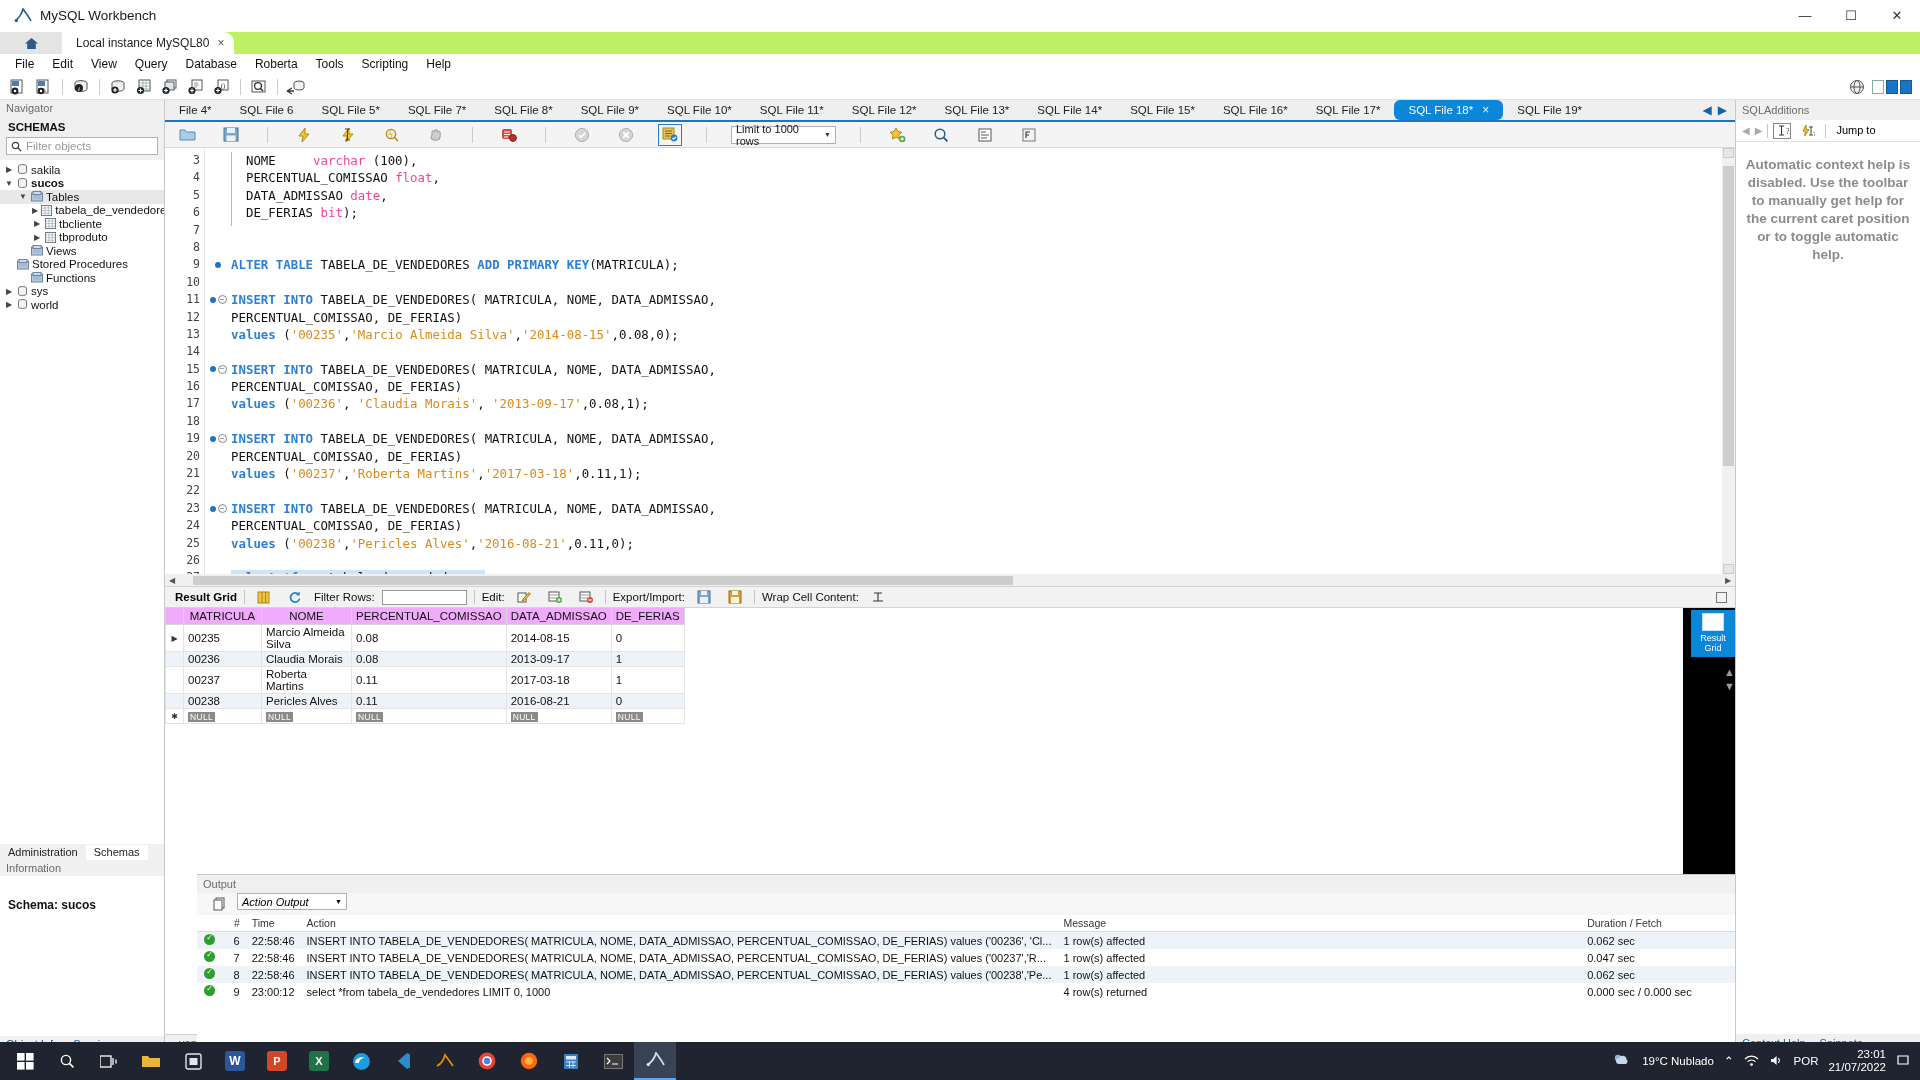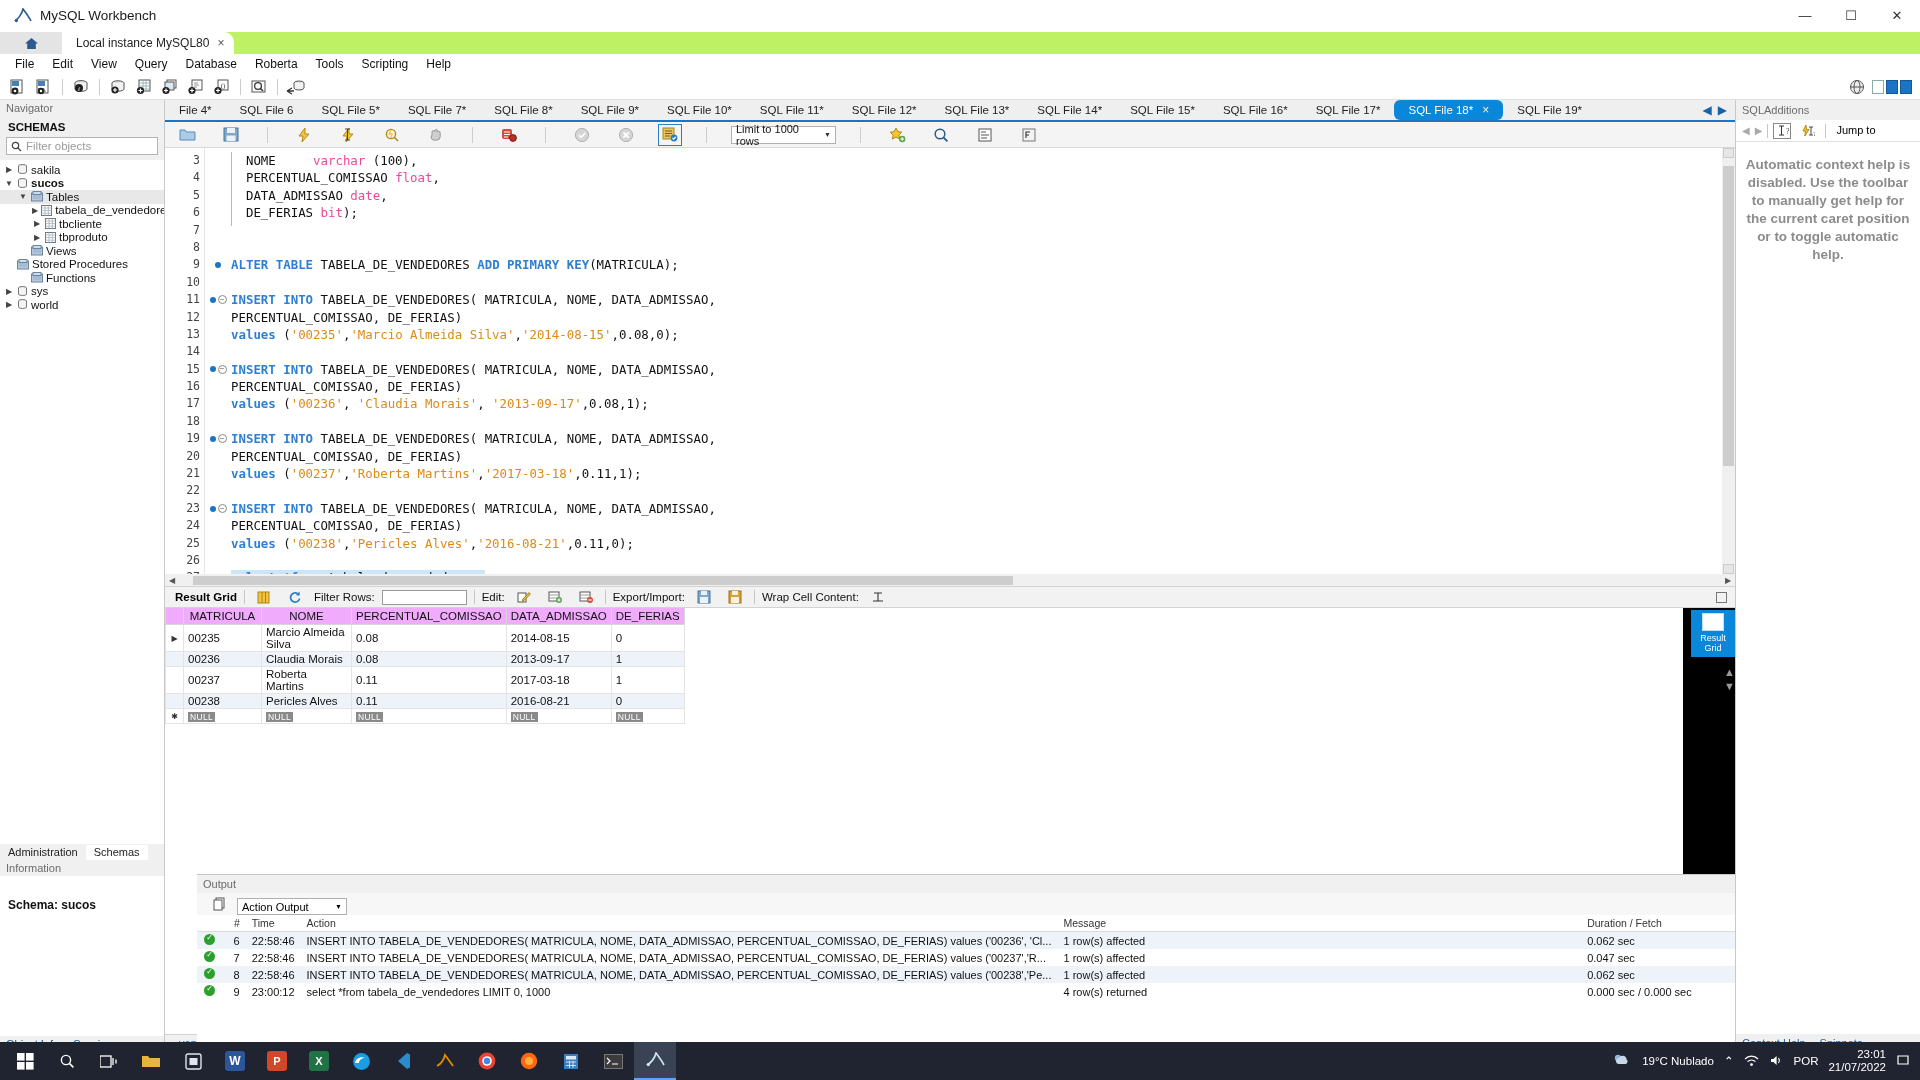--- a/index.html
+++ b/index.html
@@ -145,21 +145,21 @@
 
   .resfoot { height:18px; background:#f0f0f0; display:flex; align-items:center; border-top:1px solid #d2d2d2;}
   .restab { font-size:11px; color:#1763a8; padding:0 8px; display:flex; align-items:center; gap:6px;
      border-bottom:2px solid #1a75c8; height:18px;}
   .applybtns { margin-left:auto; display:flex; gap:6px; padding-right:10px;}
   .btn { min-width:56px; height:15px; border:1px solid #b5b5b5; background:#eee; color:#9a9a9a;
      font-size:10.5px; display:flex; align-items:center; justify-content:center;}
 
   
   .outwrap { height:170px; display:flex; flex-direction:column; background:#fff; border-top:1px solid #c8c8c8;}
-  .outsel { height:22px; display:flex; align-items:flex-end; gap:6px; padding-left:10px; background:#f7f7f7;}
+  .outsel { height:22px; display:flex; align-items:flex-start; gap:6px; padding-left:10px; background:#f7f7f7;font-style:italic;}
   .outdd { width:110px; height:17px; background:#fff; border:1px solid #b0b0b0; display:flex; align-items:center;
      padding:0 4px; font-size:11px;}
   .outdd .car { margin-left:auto; font-size:7px;}
   table.ot { width:100%; border-collapse:collapse; font-size:11px; color:#111;}
   table.ot th { text-align:left; font-weight:normal; background:#fff; border-bottom:1px solid #dcdcdc;
      padding:2px 6px; font-size:10.5px; color:#333;}
   table.ot td { padding:2px 6px; height:17px; white-space:nowrap; overflow:hidden;}
   table.ot tr.alt td { background:#eef3fa; }
   .okdot { width:11px; height:11px; border-radius:50%; background:#2ca02c; display:inline-block; position:relative;}
   .okdot::after{content:"✓"; color:#fff; font-size:8px; position:absolute; left:2px; top:-1px;}

